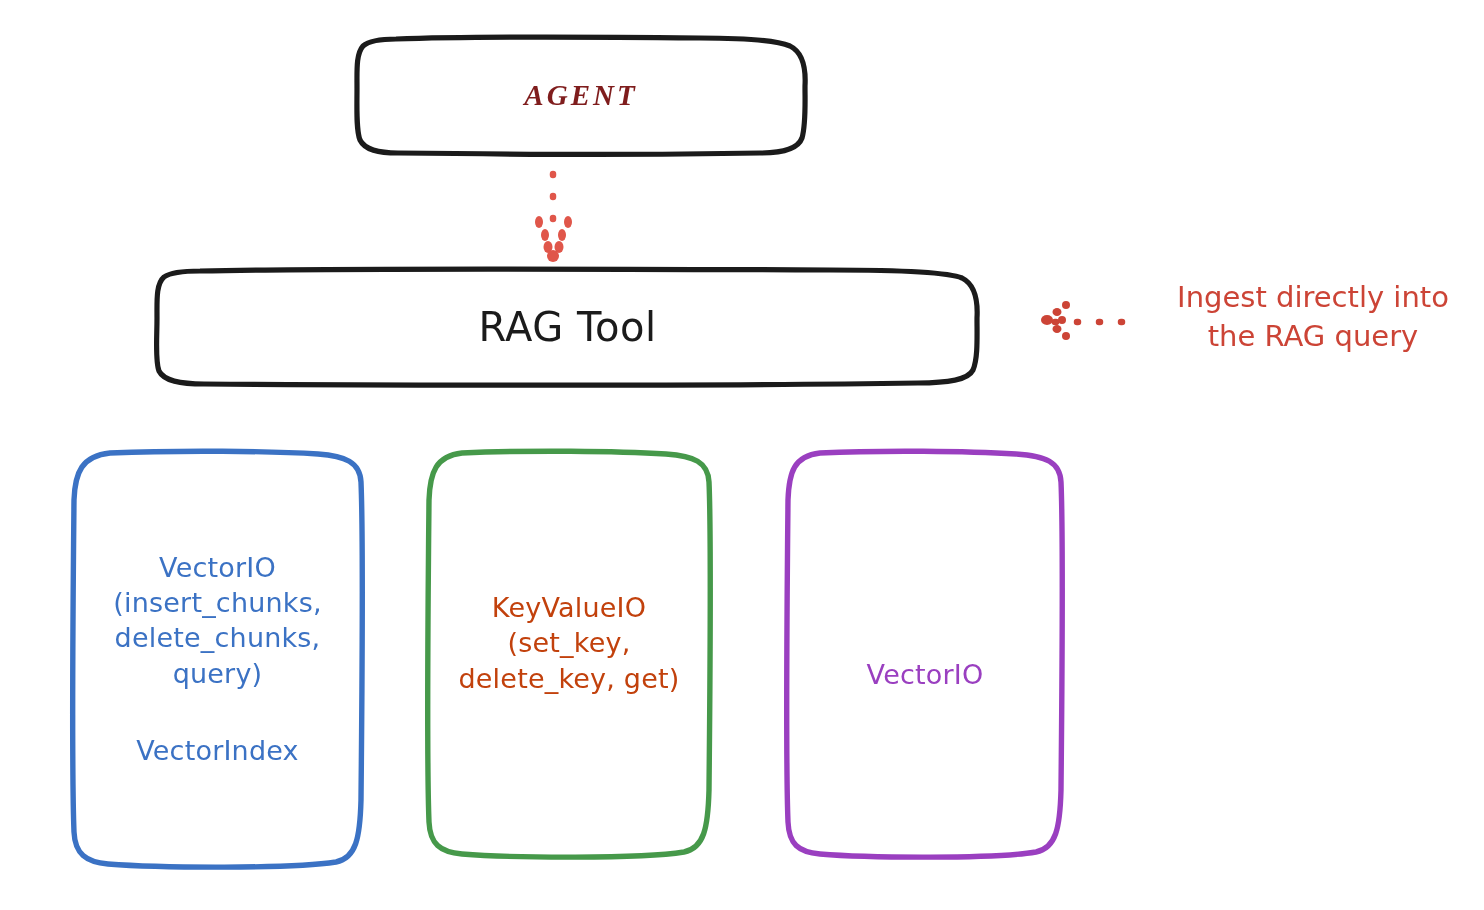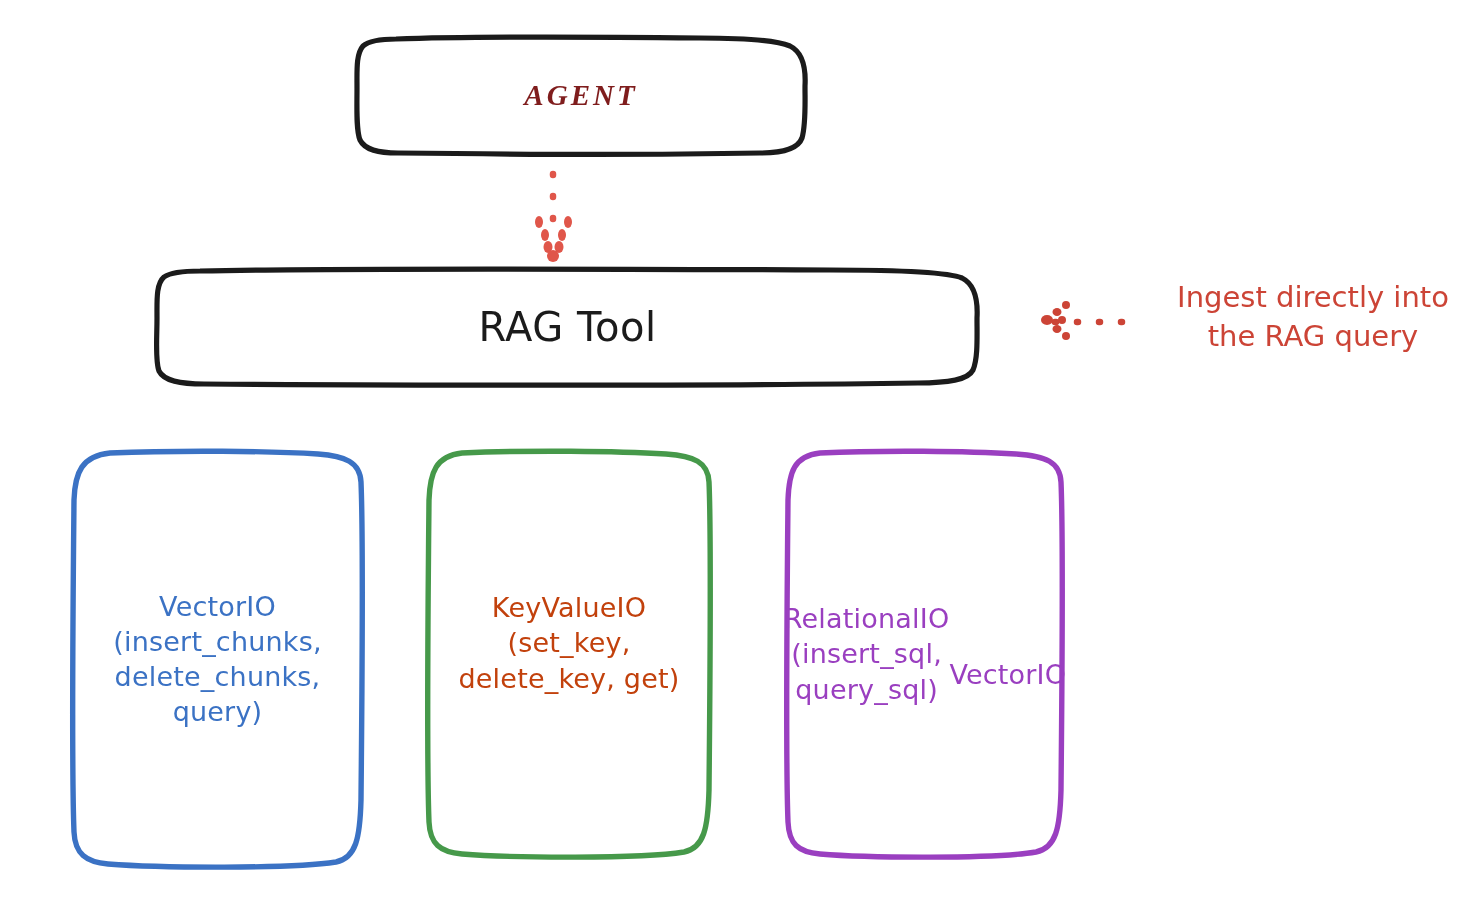--- a/index.html
+++ b/index.html
@@ -40,21 +40,21 @@
   }
   .label-ragtool {
     left: 157px; top: 270px; width: 821px; height: 113px;
     font-size: 40px;
     color: #1b1b1b;
     letter-spacing: 0.5px;
   }
   .leaf-text {
     position: absolute;
     display: flex;
-    flex-direction: row;
+    flex-direction: column;
     align-items: center;
     justify-content: center;
     text-align: center;
     line-height: 1.30;
     font-size: 27px;
     letter-spacing: 0.2px;
     pointer-events: none;
   }
   .leaf-text .api { white-space: pre-line; }
   .leaf-text .idx { margin-top: 42px; white-space: pre-line; }
@@ -173,29 +173,27 @@
 
 <div class="node-label label-agent">AGENT</div>
 
 <div class="node-label label-ragtool">RAG Tool</div>
 
 <div class="leaf-text leaf-vector">
   <span class="api">VectorIO
 (insert_chunks,
 delete_chunks,
 query)</span>
+  <span class="idx">VectorIndex</span>
 </div>
 
 <div class="leaf-text leaf-kv">
   <span class="api">KeyValueIO
 (set_key,
 delete_key, get)</span>
 </div>
 
 <div class="leaf-text leaf-rel">
-  <span class="api">RelationalIO
-(insert_sql,
-query_sql)</span>
   <span class="idx">VectorIO</span>
 </div>
 
 <div class="annotation">Ingest directly into
 the RAG query</div>
 
 </body></html>

